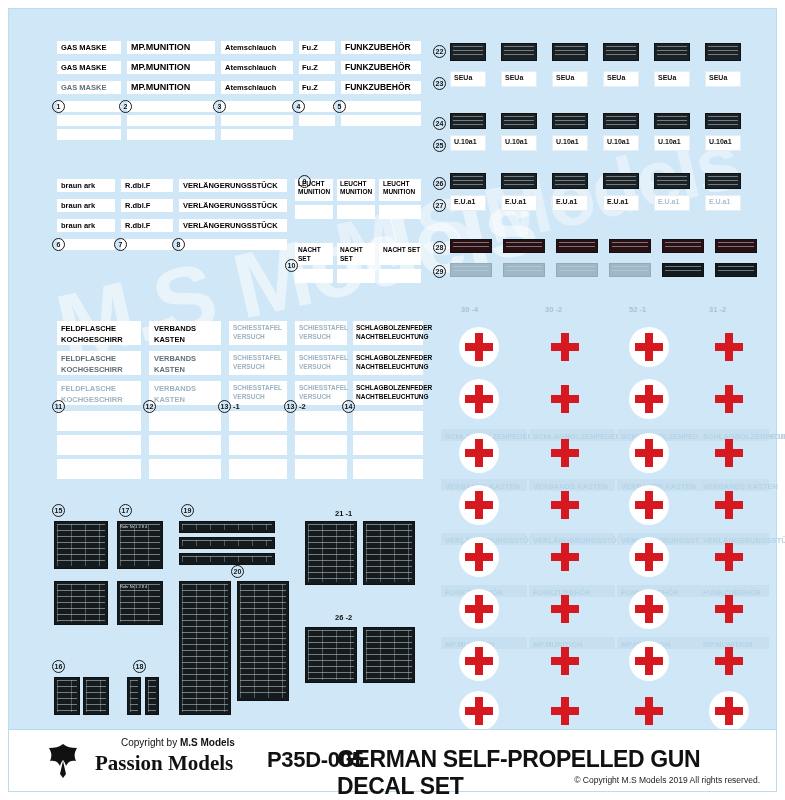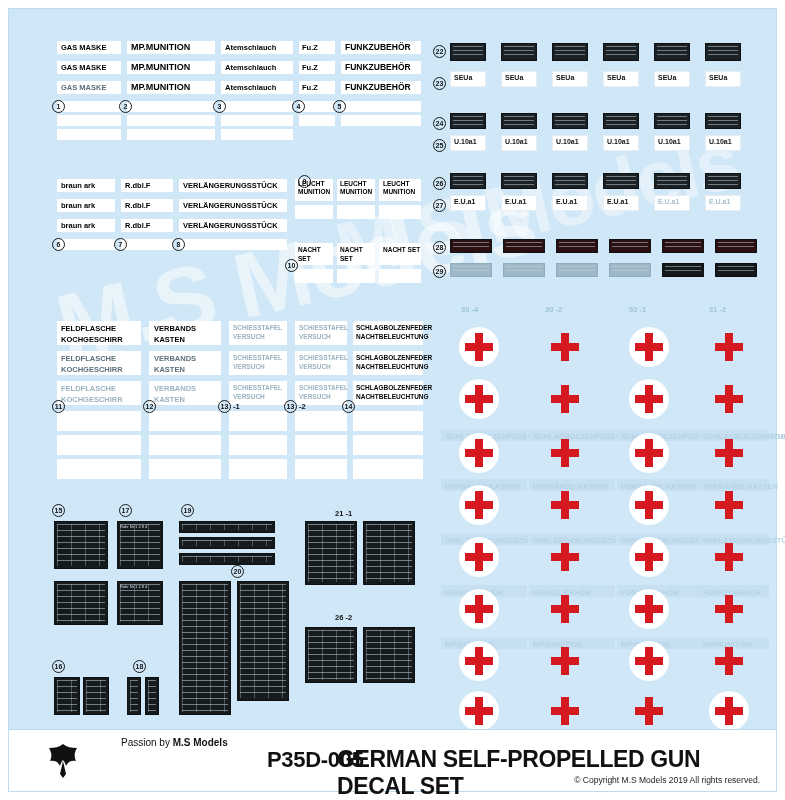--- a/index.html
+++ b/index.html
@@ -650,20 +650,21 @@
     <div class="hr"></div>
 
     <div class="logo">
       <svg width="40" height="40" viewBox="0 0 40 40">
         <path d="M20 3 C16 6 12 7 6 7 C9 12 9 16 7 20 C12 19 15 21 17 25 C18 21 20 19 20 19 C20 19 22 21 23 25 C25 21 28 19 33 20 C31 16 31 12 34 7 C28 7 24 6 20 3 Z" fill="#111"></path>
         <path d="M20 20 L17 33 L20 37 L23 33 Z" fill="#111"></path>
       </svg>
     </div>
 
     <div class="produced">
-      <span>Passion by </span><b>M.S Models</b>
-    </div>
+      <span>Copyright by </span><b>M.S Models</b>
+    </div>
+    <div class="passion">Passion Models</div>
     <div class="code">P35D-005</div>
     <div class="title">GERMAN SELF-PROPELLED GUN DECAL SET</div>
     <div class="copy">© Copyright M.S Models 2019 All rights reserved.</div>
   </div>
 
 </div>
 
 </body></html>

